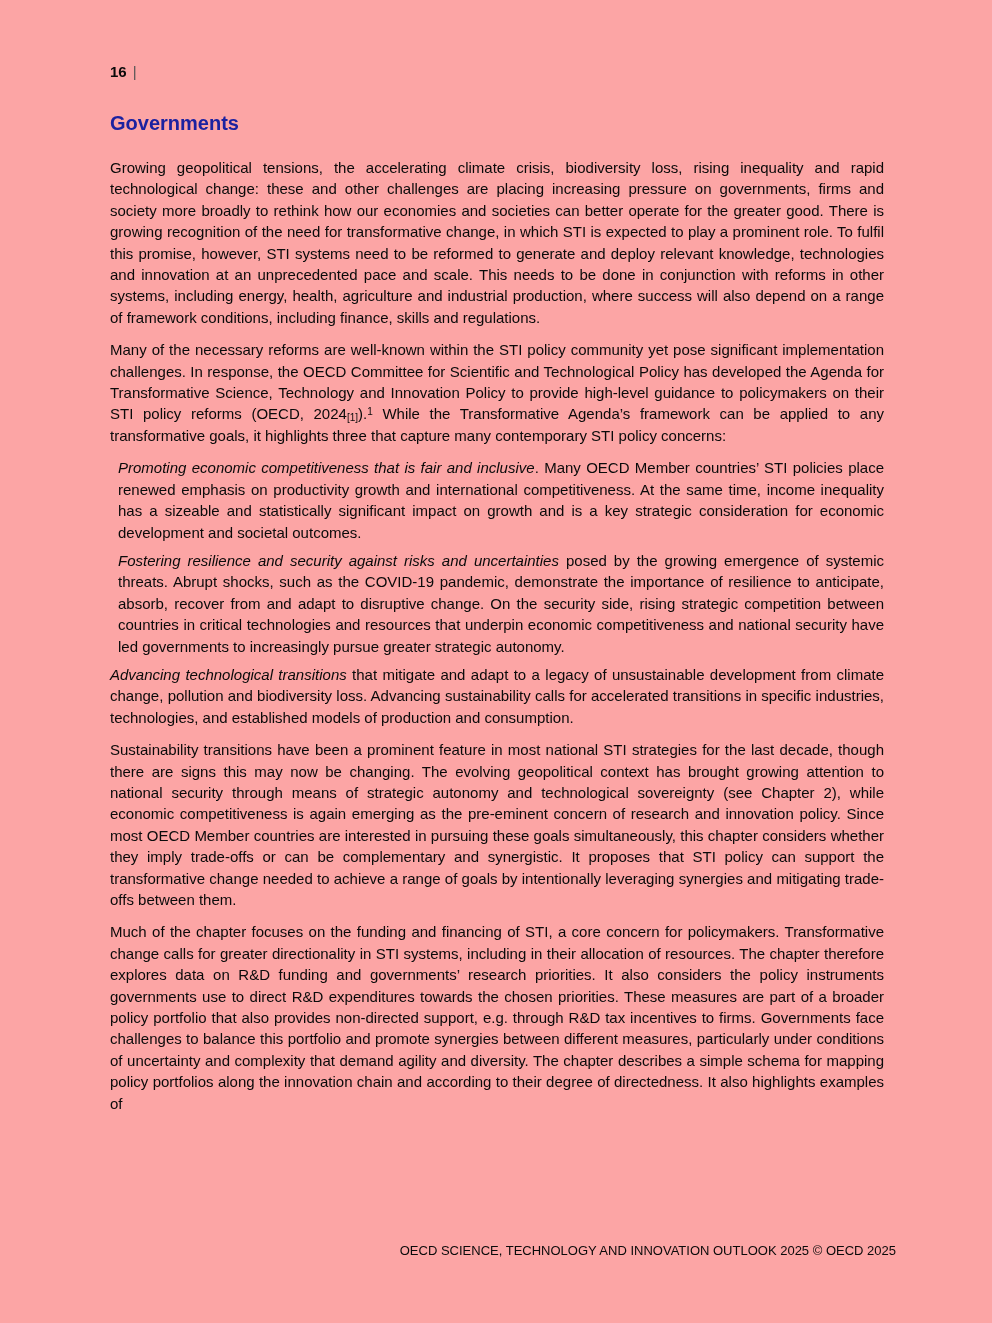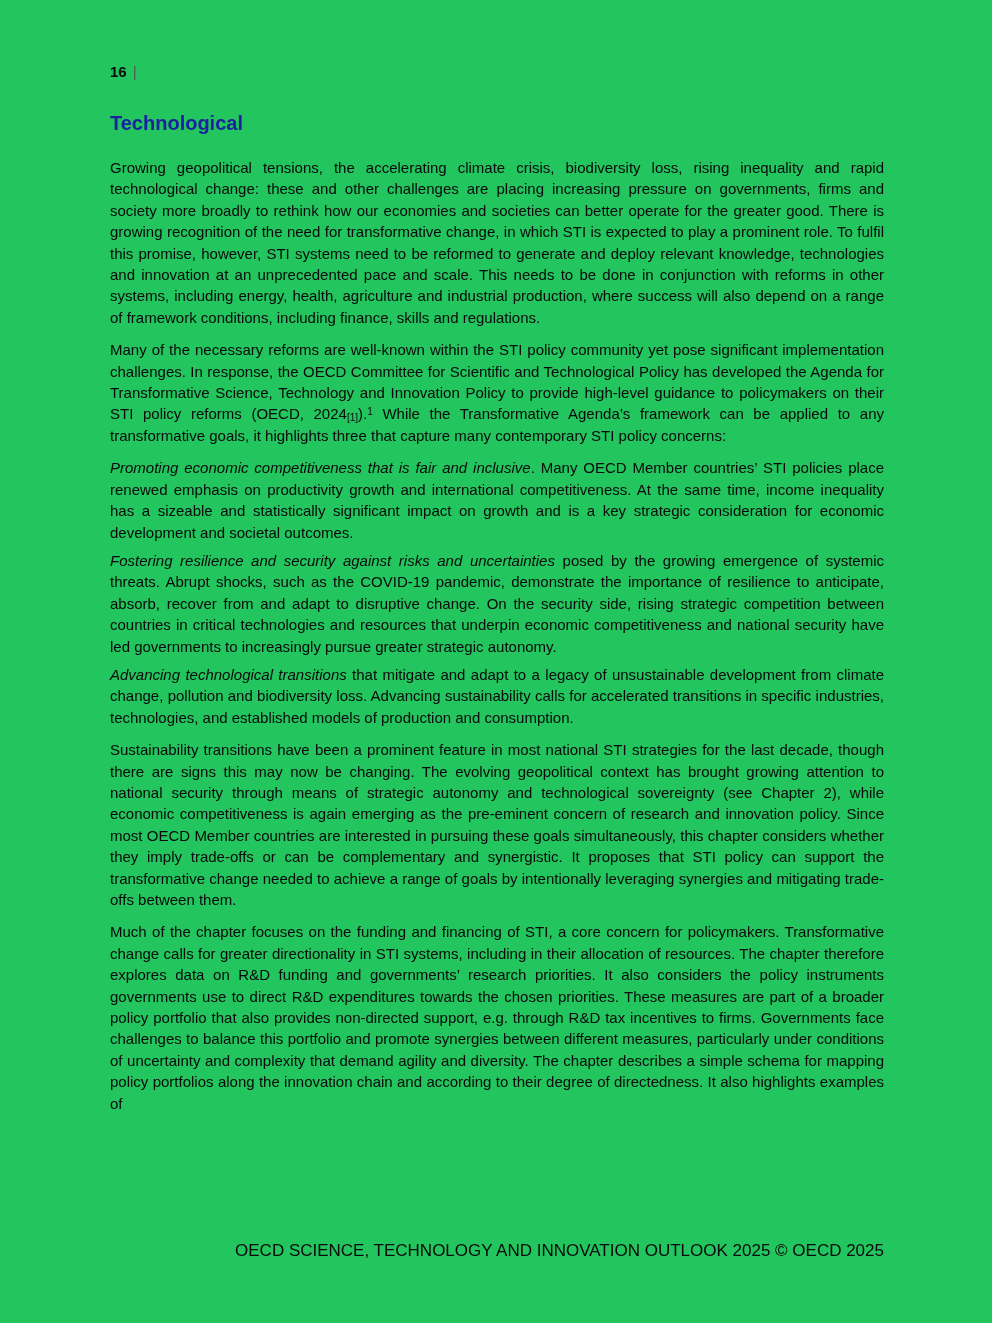--- a/index.html
+++ b/index.html
@@ -1,21 +1,21 @@
 <!DOCTYPE html>
 <html><head>
 <meta charset="utf-8">
 <style>
   * { margin: 0; padding: 0; box-sizing: border-box; }
   html, body { background: #ffffff; }
   .page {
     position: relative;
     width: 992px;
     height: 1323px;
-    background: #22c55e;
+    background: #fca5a5;
     font-family: "Liberation Sans", "DejaVu Sans", sans-serif;
     color: #0a0a0a;
     overflow: hidden;
   }
   .content {
     position: absolute;
     left: 110px;
     top: 0;
     width: 774px;
   }
@@ -34,51 +34,51 @@
     font-weight: bold;
     color: #1b21a0;
   }
   .para {
     font-size: 15px;
     line-height: 21.4px;
     text-align: justify;
     margin-bottom: 11px;
     color: #0a0a0a;
   }
-  .para.tight { margin-bottom: 7px; }
+  .para.tight { margin-bottom: 7px; margin-left: 8px; }
   .para em { font-style: italic; }
   .para sub {
     font-size: 10px;
     vertical-align: -0.2em;
     line-height: 0;
   }
   .para sup {
     font-size: 10px;
     vertical-align: 0.45em;
     line-height: 0;
   }
   .page-footer {
     position: absolute;
-    right: 108px;
+    right: 96px;
     top: 1244px;
-    font-size: 17px;
+    font-size: 13px;
     line-height: 14px;
     color: #0a0a0a;
     white-space: nowrap;
   }
 </style>
 </head>
 <body>
 
 <div class="page">
   <div class="content">
     <div class="pageno-row">
       <span class="pageno">16</span><span class="pageno-sep">|</span>
     </div>
-    <h1 class="section-heading">Technological</h1>
+    <h1 class="section-heading">Governments</h1>
     <div>
         <p class="para"><span>Growing geopolitical tensions, the accelerating climate crisis, biodiversity loss, rising inequality and rapid technological change: these and other challenges are placing increasing pressure on governments, firms and society more broadly to rethink how our economies and societies can better operate for the greater good. There is growing recognition of the need for transformative change, in which STI is expected to play a prominent role. To fulfil this promise, however, STI systems need to be reformed to generate and deploy relevant knowledge, technologies and innovation at an unprecedented pace and scale. This needs to be done in conjunction with reforms in other systems, including energy, health, agriculture and industrial production, where success will also depend on a range of framework conditions, including finance, skills and regulations.</span></p>
         <p class="para"><span>Many of the necessary reforms are well-known within the STI policy community yet pose significant implementation challenges. In response, the OECD Committee for Scientific and Technological Policy has developed the Agenda for Transformative Science, Technology and Innovation Policy to provide high-level guidance to policymakers on their STI policy reforms (OECD, 2024</span><sub>[1]</sub><span>).</span><sup>1</sup><span> While the Transformative Agenda’s framework can be applied to any transformative goals, it highlights three that capture many contemporary STI policy concerns:</span></p>
         <p class="para tight"><em>Promoting economic competitiveness that is fair and inclusive</em><span>. Many OECD Member countries’ STI policies place renewed emphasis on productivity growth and international competitiveness. At the same time, income inequality has a sizeable and statistically significant impact on growth and is a key strategic consideration for economic development and societal outcomes.</span></p>
         <p class="para tight"><em>Fostering resilience and security against risks and uncertainties</em><span> posed by the growing emergence of systemic threats. Abrupt shocks, such as the COVID-19 pandemic, demonstrate the importance of resilience to anticipate, absorb, recover from and adapt to disruptive change. On the security side, rising strategic competition between countries in critical technologies and resources that underpin economic competitiveness and national security have led governments to increasingly pursue greater strategic autonomy.</span></p>
         <p class="para"><em>Advancing technological transitions</em><span> that mitigate and adapt to a legacy of unsustainable development from climate change, pollution and biodiversity loss. Advancing sustainability calls for accelerated transitions in specific industries, technologies, and established models of production and consumption.</span></p>
         <p class="para"><span>Sustainability transitions have been a prominent feature in most national STI strategies for the last decade, though there are signs this may now be changing. The evolving geopolitical context has brought growing attention to national security through means of strategic autonomy and technological sovereignty (see Chapter 2), while economic competitiveness is again emerging as the pre-eminent concern of research and innovation policy. Since most OECD Member countries are interested in pursuing these goals simultaneously, this chapter considers whether they imply trade-offs or can be complementary and synergistic. It proposes that STI policy can support the transformative change needed to achieve a range of goals by intentionally leveraging synergies and mitigating trade-offs between them.</span></p>
         <p class="para"><span>Much of the chapter focuses on the funding and financing of STI, a core concern for policymakers. Transformative change calls for greater directionality in STI systems, including in their allocation of resources. The chapter therefore explores data on R&amp;D funding and governments’ research priorities. It also considers the policy instruments governments use to direct R&amp;D expenditures towards the chosen priorities. These measures are part of a broader policy portfolio that also provides non-directed support, e.g. through R&amp;D tax incentives to firms. Governments face challenges to balance this portfolio and promote synergies between different measures, particularly under conditions of uncertainty and complexity that demand agility and diversity. The chapter describes a simple schema for mapping policy portfolios along the innovation chain and according to their degree of directedness. It also highlights examples of</span></p>
       </div>
   </div>

